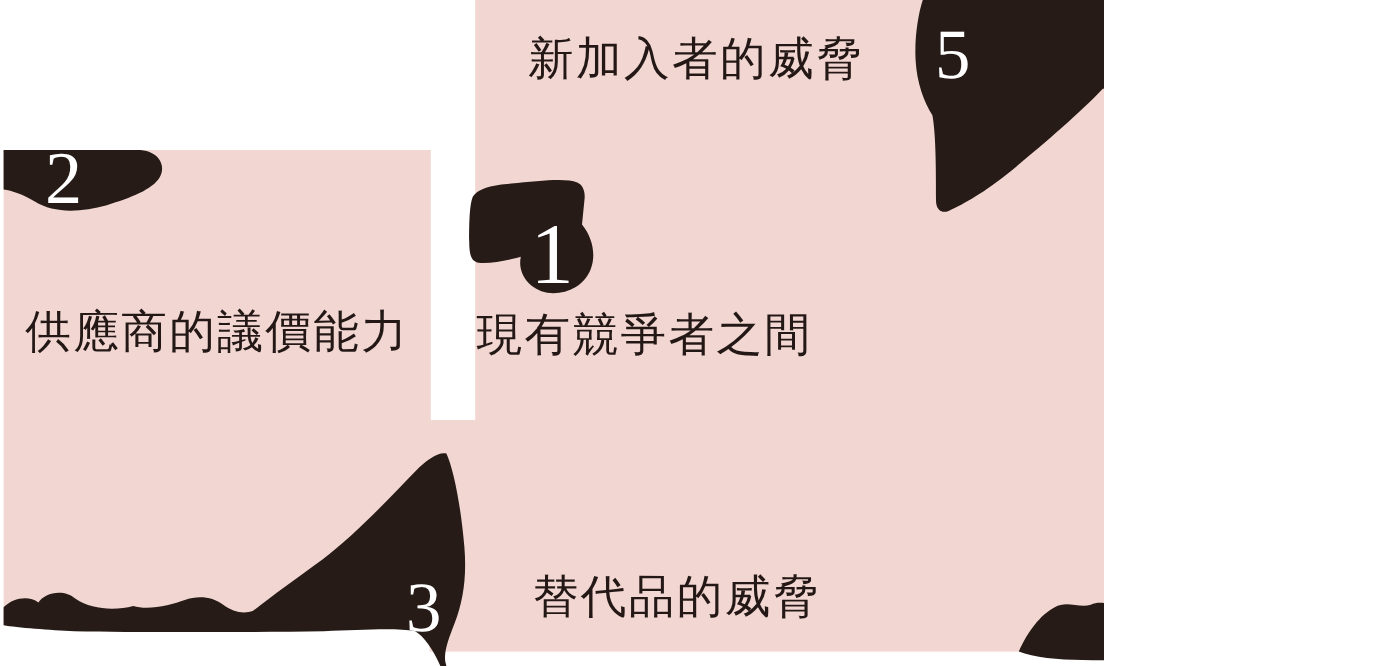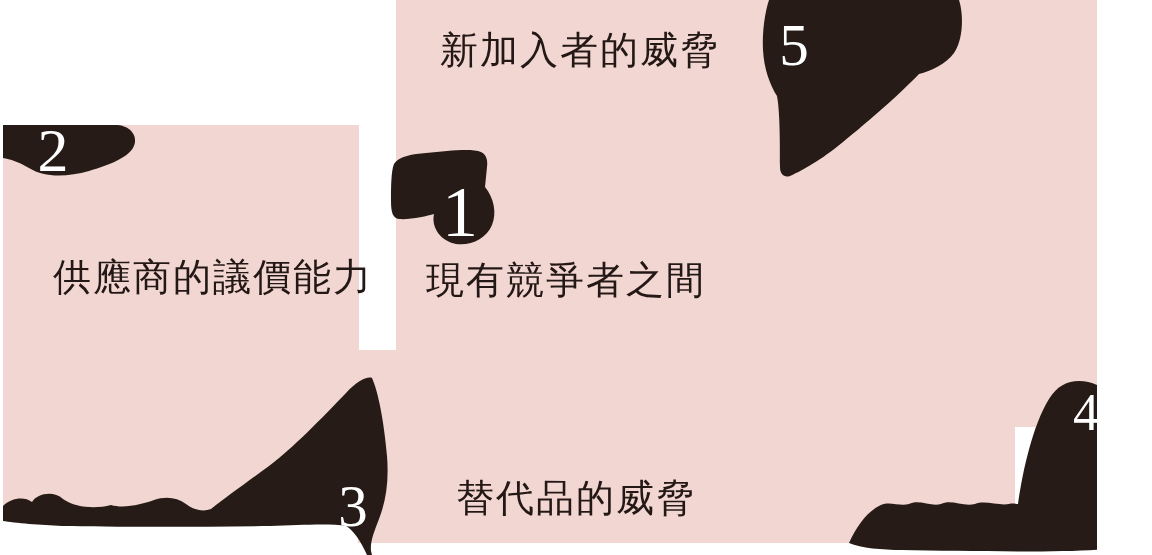--- a/index.html
+++ b/index.html
@@ -5,21 +5,21 @@
   :root{
     --panel-pink:#f2d6d2;
     --brush-black:#261b16;
     --label-ink:#231815;
     --numeral-white:#ffffff;
     --background:#ffffff;
   }
   html,body{margin:0;padding:0;background:var(--background);}
   .canvas{
     position:relative;
-    width:1097px;height:555px;
+    width:920px;height:555px;
     overflow:hidden;
     background:var(--background);
     font-family:"Liberation Sans","DejaVu Sans",sans-serif;
   }
   .panel{position:absolute;background:var(--panel-pink);}
   #panel-suppliers{left:3px;top:125px;width:356px;height:393px;}
   #panel-center{left:396px;top:0;width:708px;height:350px;}
   #panel-substitutes{left:358px;top:350px;width:657px;height:193px;}
   #panel-buyers{left:830px;top:184px;width:322px;height:243px;}
   .brush-layer{position:absolute;left:0;top:0;width:1152px;height:555px;}
@@ -27,24 +27,24 @@
   .label{
     position:absolute;
     color:var(--label-ink);
     font-size:38px;
     letter-spacing:2px;
     line-height:1.1;
     white-space:nowrap;
     font-weight:500;
   }
   #label-new-entrants{left:440px;top:30px;}
-  #label-suppliers{left:21px;top:257px;margin-left:32px;}
+  #label-suppliers{left:21px;top:257px;}
   #label-buyers{left:840px;top:257px;}
-  #label-substitutes{left:456px;top:478px;}
-  #label-rivalry{left:386px;top:257px;width:360px;text-align:center;line-height:47px;white-space:normal;}
+  #label-substitutes{left:444px;top:478px;}
+  #label-rivalry{left:397px;top:257px;width:360px;text-align:left;line-height:47px;white-space:normal;}
   .numeral{
     position:absolute;
     color:var(--numeral-white);
     font-family:"Liberation Serif","DejaVu Serif",serif;
     line-height:1;
     transform:translate(-50%,-54%);
   }
   #numeral-rivalry{left:460px;top:215px;font-size:72px;}
   #numeral-suppliers{left:53px;top:152px;font-size:62px;}
   #numeral-substitutes{left:353px;top:509px;font-size:59px;}

